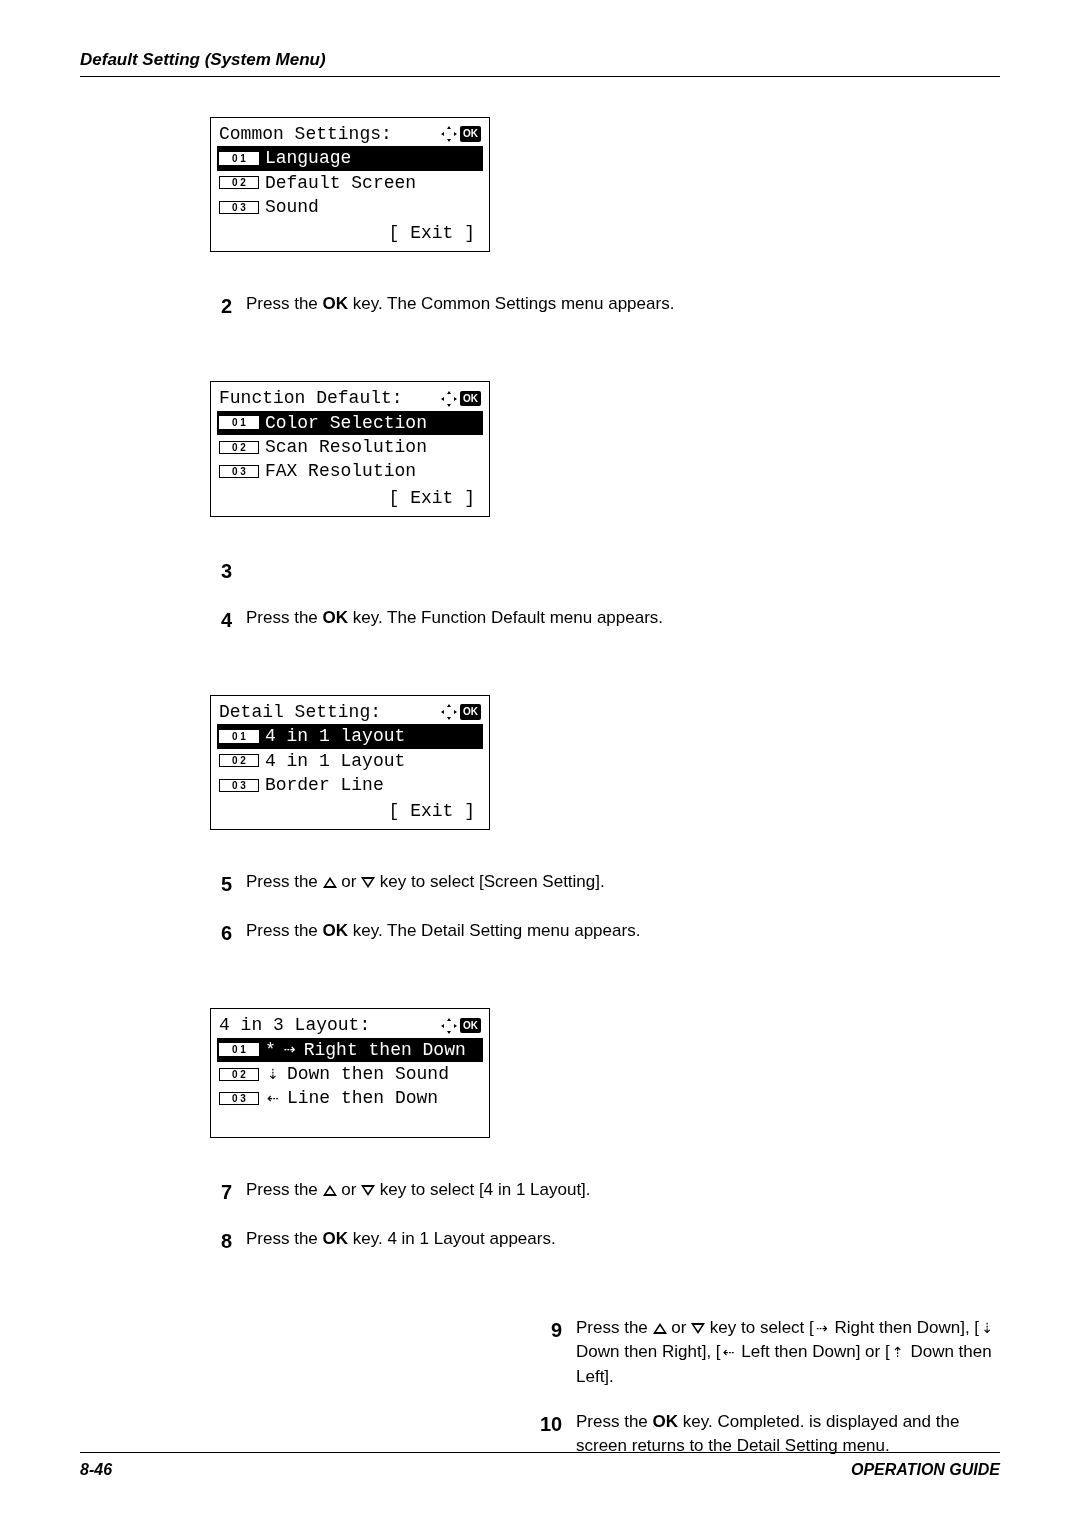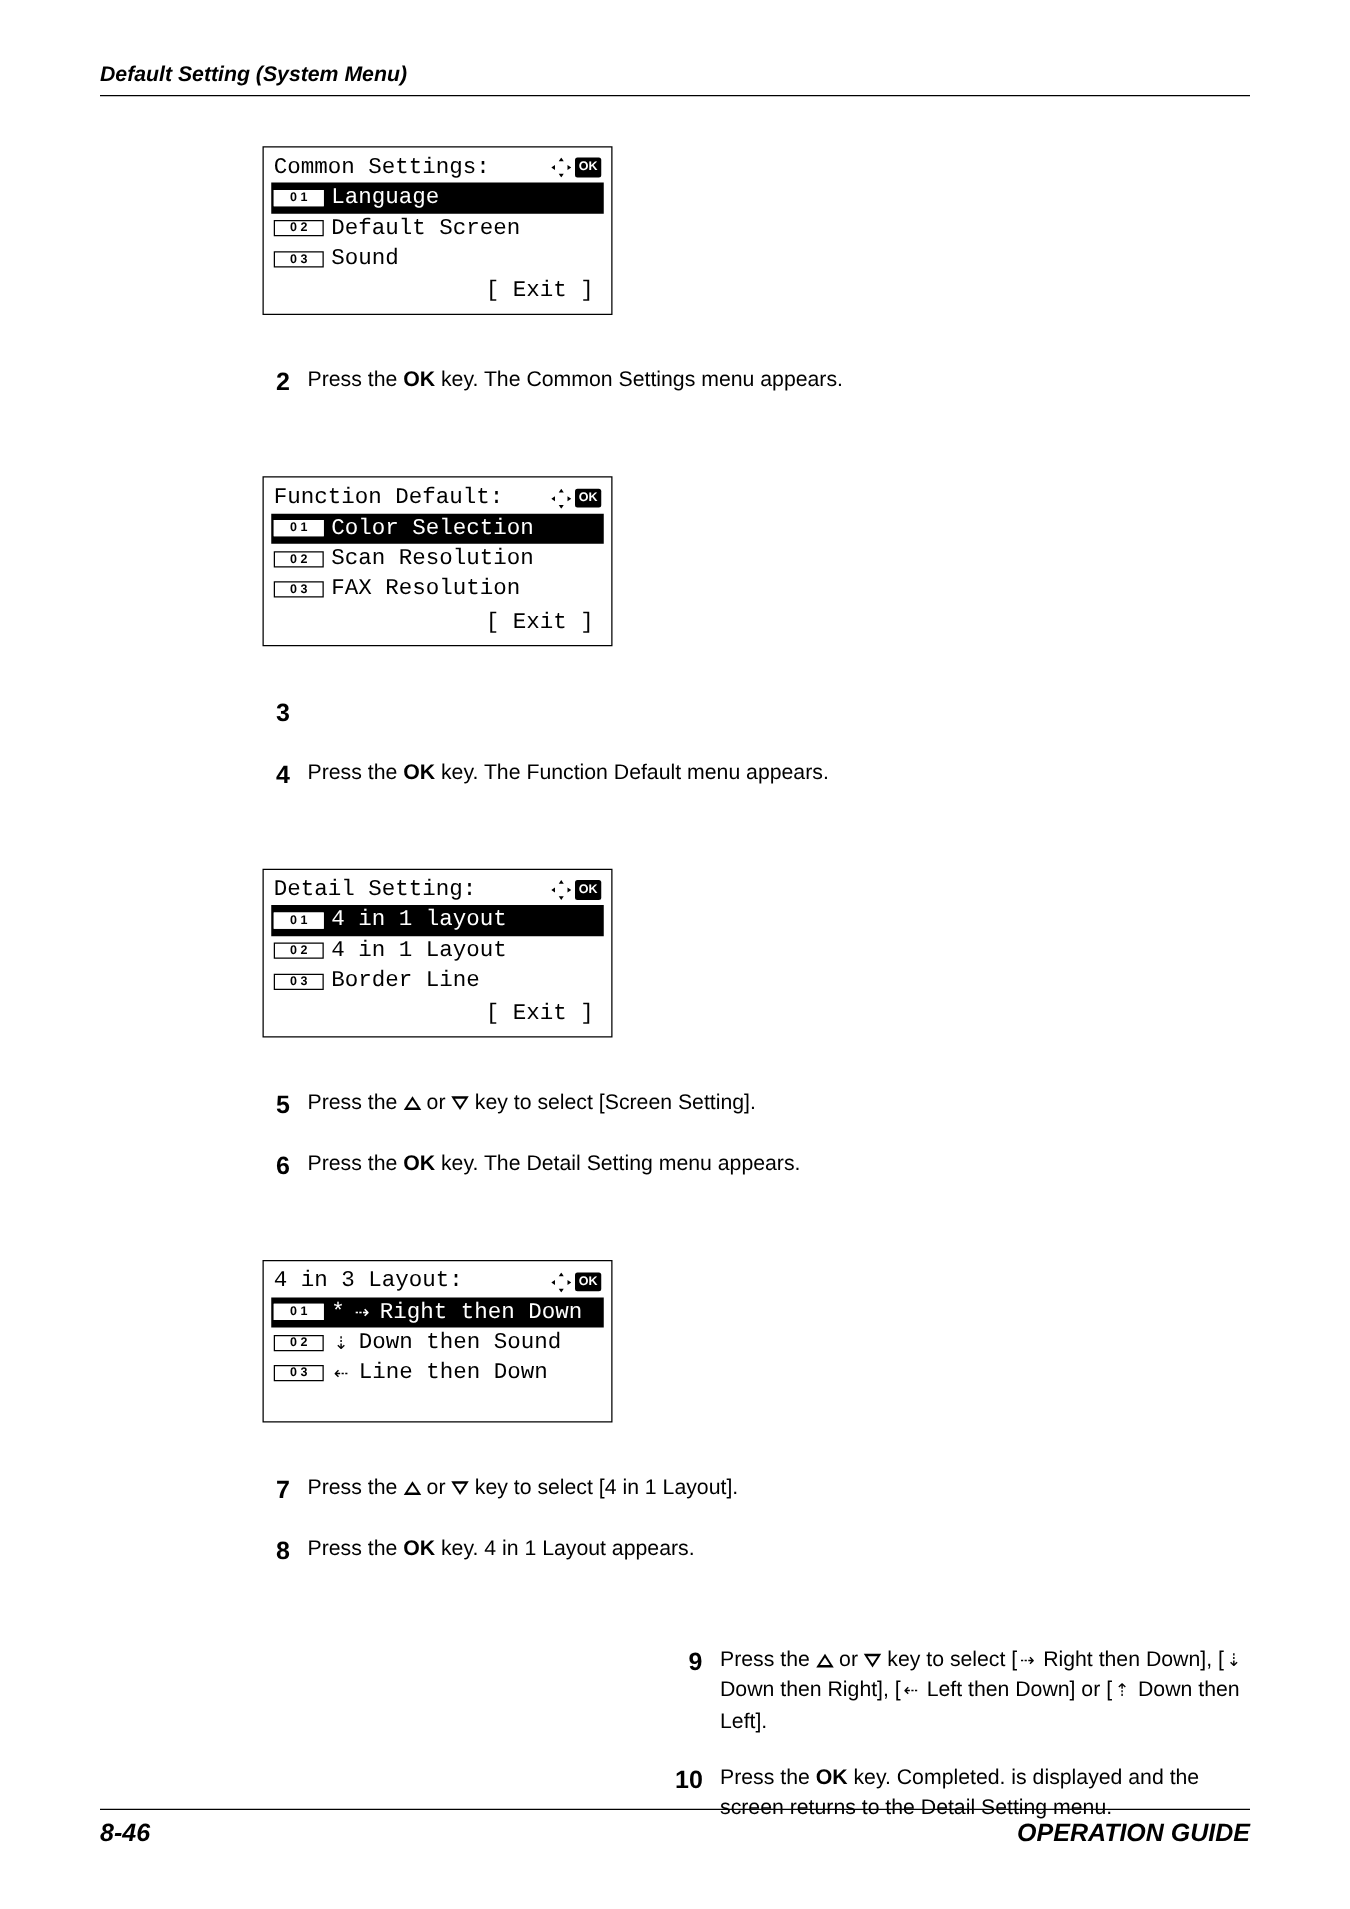--- a/index.html
+++ b/index.html
@@ -167,21 +167,21 @@
     position: absolute;
     bottom: 48px;
     left: 80px;
     right: 80px;
     border-top: 1.5px solid #000;
     padding-top: 8px;
     display: flex;
     justify-content: space-between;
     font-style: italic;
     font-weight: bold;
-    font-size: 20px;
+    font-size: 16px;
   }
 
   svg.nav-cross { width:16px; height:16px; }
 </style>
 </head>
 <body>
 
 <div class="header-title">Default Setting (System Menu)</div>
 
 <div class="content-area">

